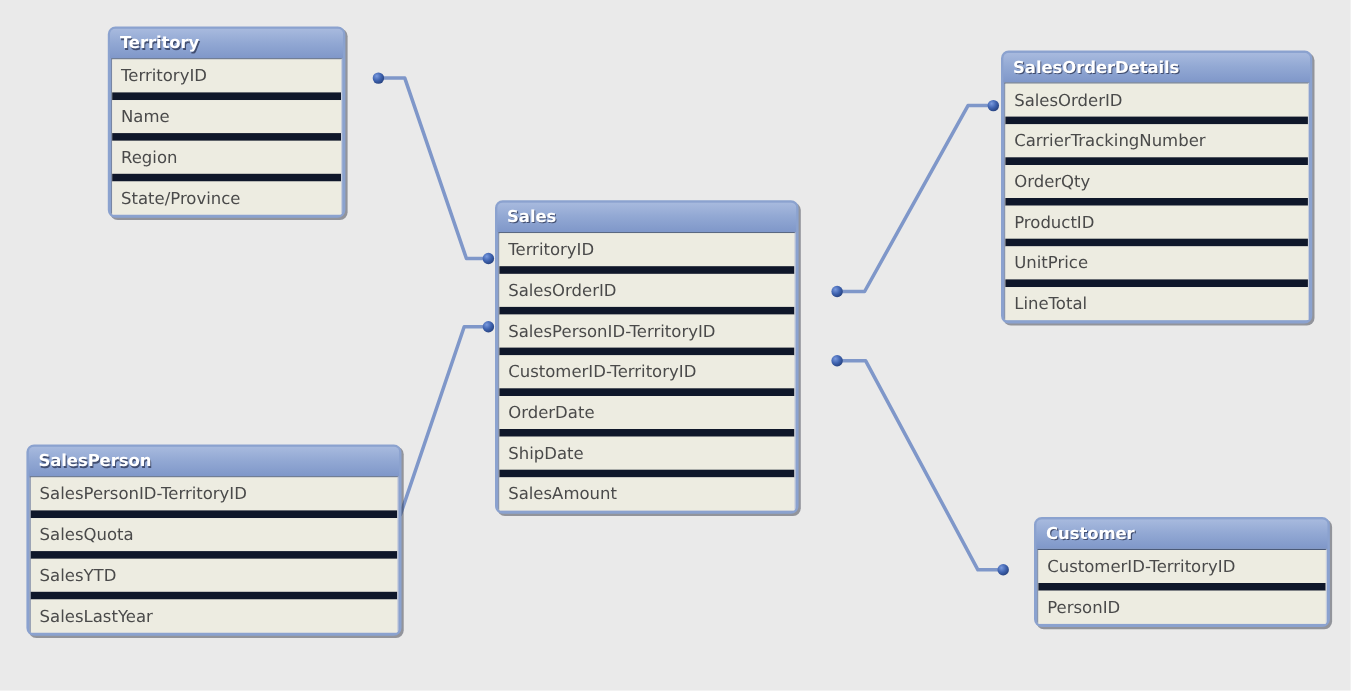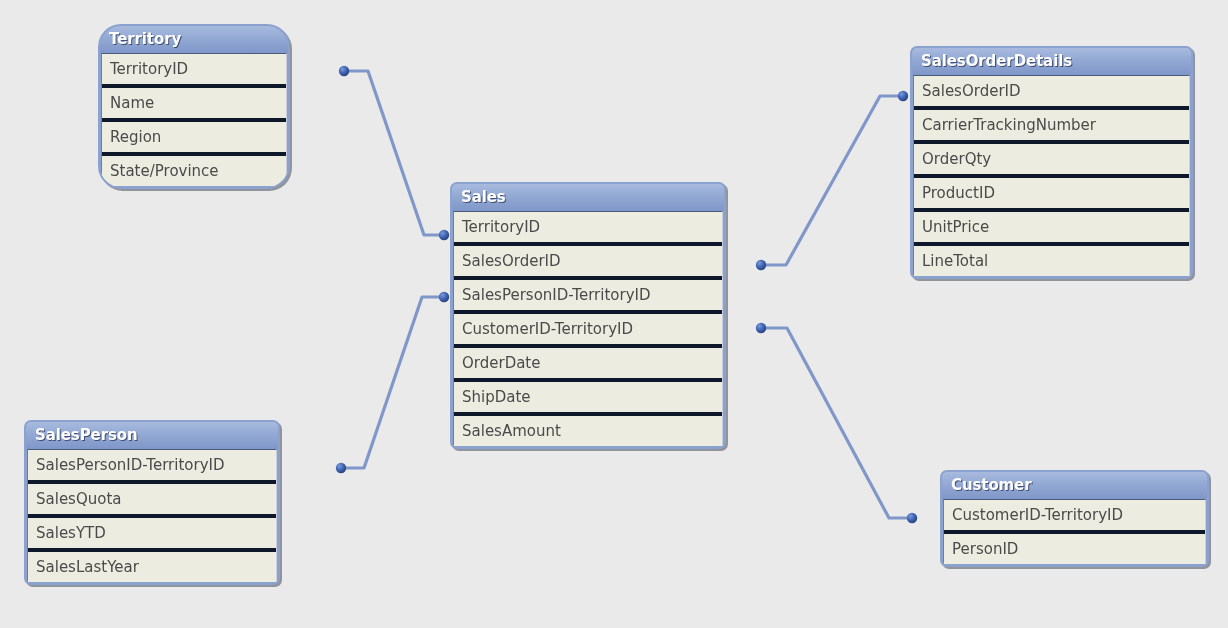--- a/index.html
+++ b/index.html
@@ -55,31 +55,31 @@
     border-right: 1px solid #c9cfdd;
     margin: 0 1px 1px 1px;
   }
   .fld {
     height: 30px;
     line-height: 30px;
     padding: 0 6px 0 8px;
     font-size: 15px;
     color: #4a4a4a;
     background: #edece1;
-    border-bottom: 4px solid #0f172a;
+    border-bottom: 7px solid #0f172a;
     white-space: nowrap;
     overflow: hidden;
   }
   .fld:last-child { border-bottom: none; }
 
   
-  #tbl-territory          { left: 98px;  top: 24px;  width: 192px; border-radius: 23px; }
+  #tbl-territory          { left: 98px;  top: 24px;  width: 216px; }
   #tbl-sales              { left: 450px; top: 182px; width: 276px; }
   #tbl-salesorderdetails  { left: 910px; top: 46px;  width: 283px; }
-  #tbl-salesperson        { left: 24px;  top: 420px; width: 256px; }
+  #tbl-salesperson        { left: 24px;  top: 404px; width: 341px; }
   #tbl-customer           { left: 940px; top: 470px; width: 269px; }
 </style>
 </head>
 <body>
 
 <div id="canvas">
 
   <svg id="links" viewBox="0 0 1228 628" width="1228" height="628">
     <defs>
       <radialGradient id="dotgrad" cx="35%" cy="32%" r="72%">

